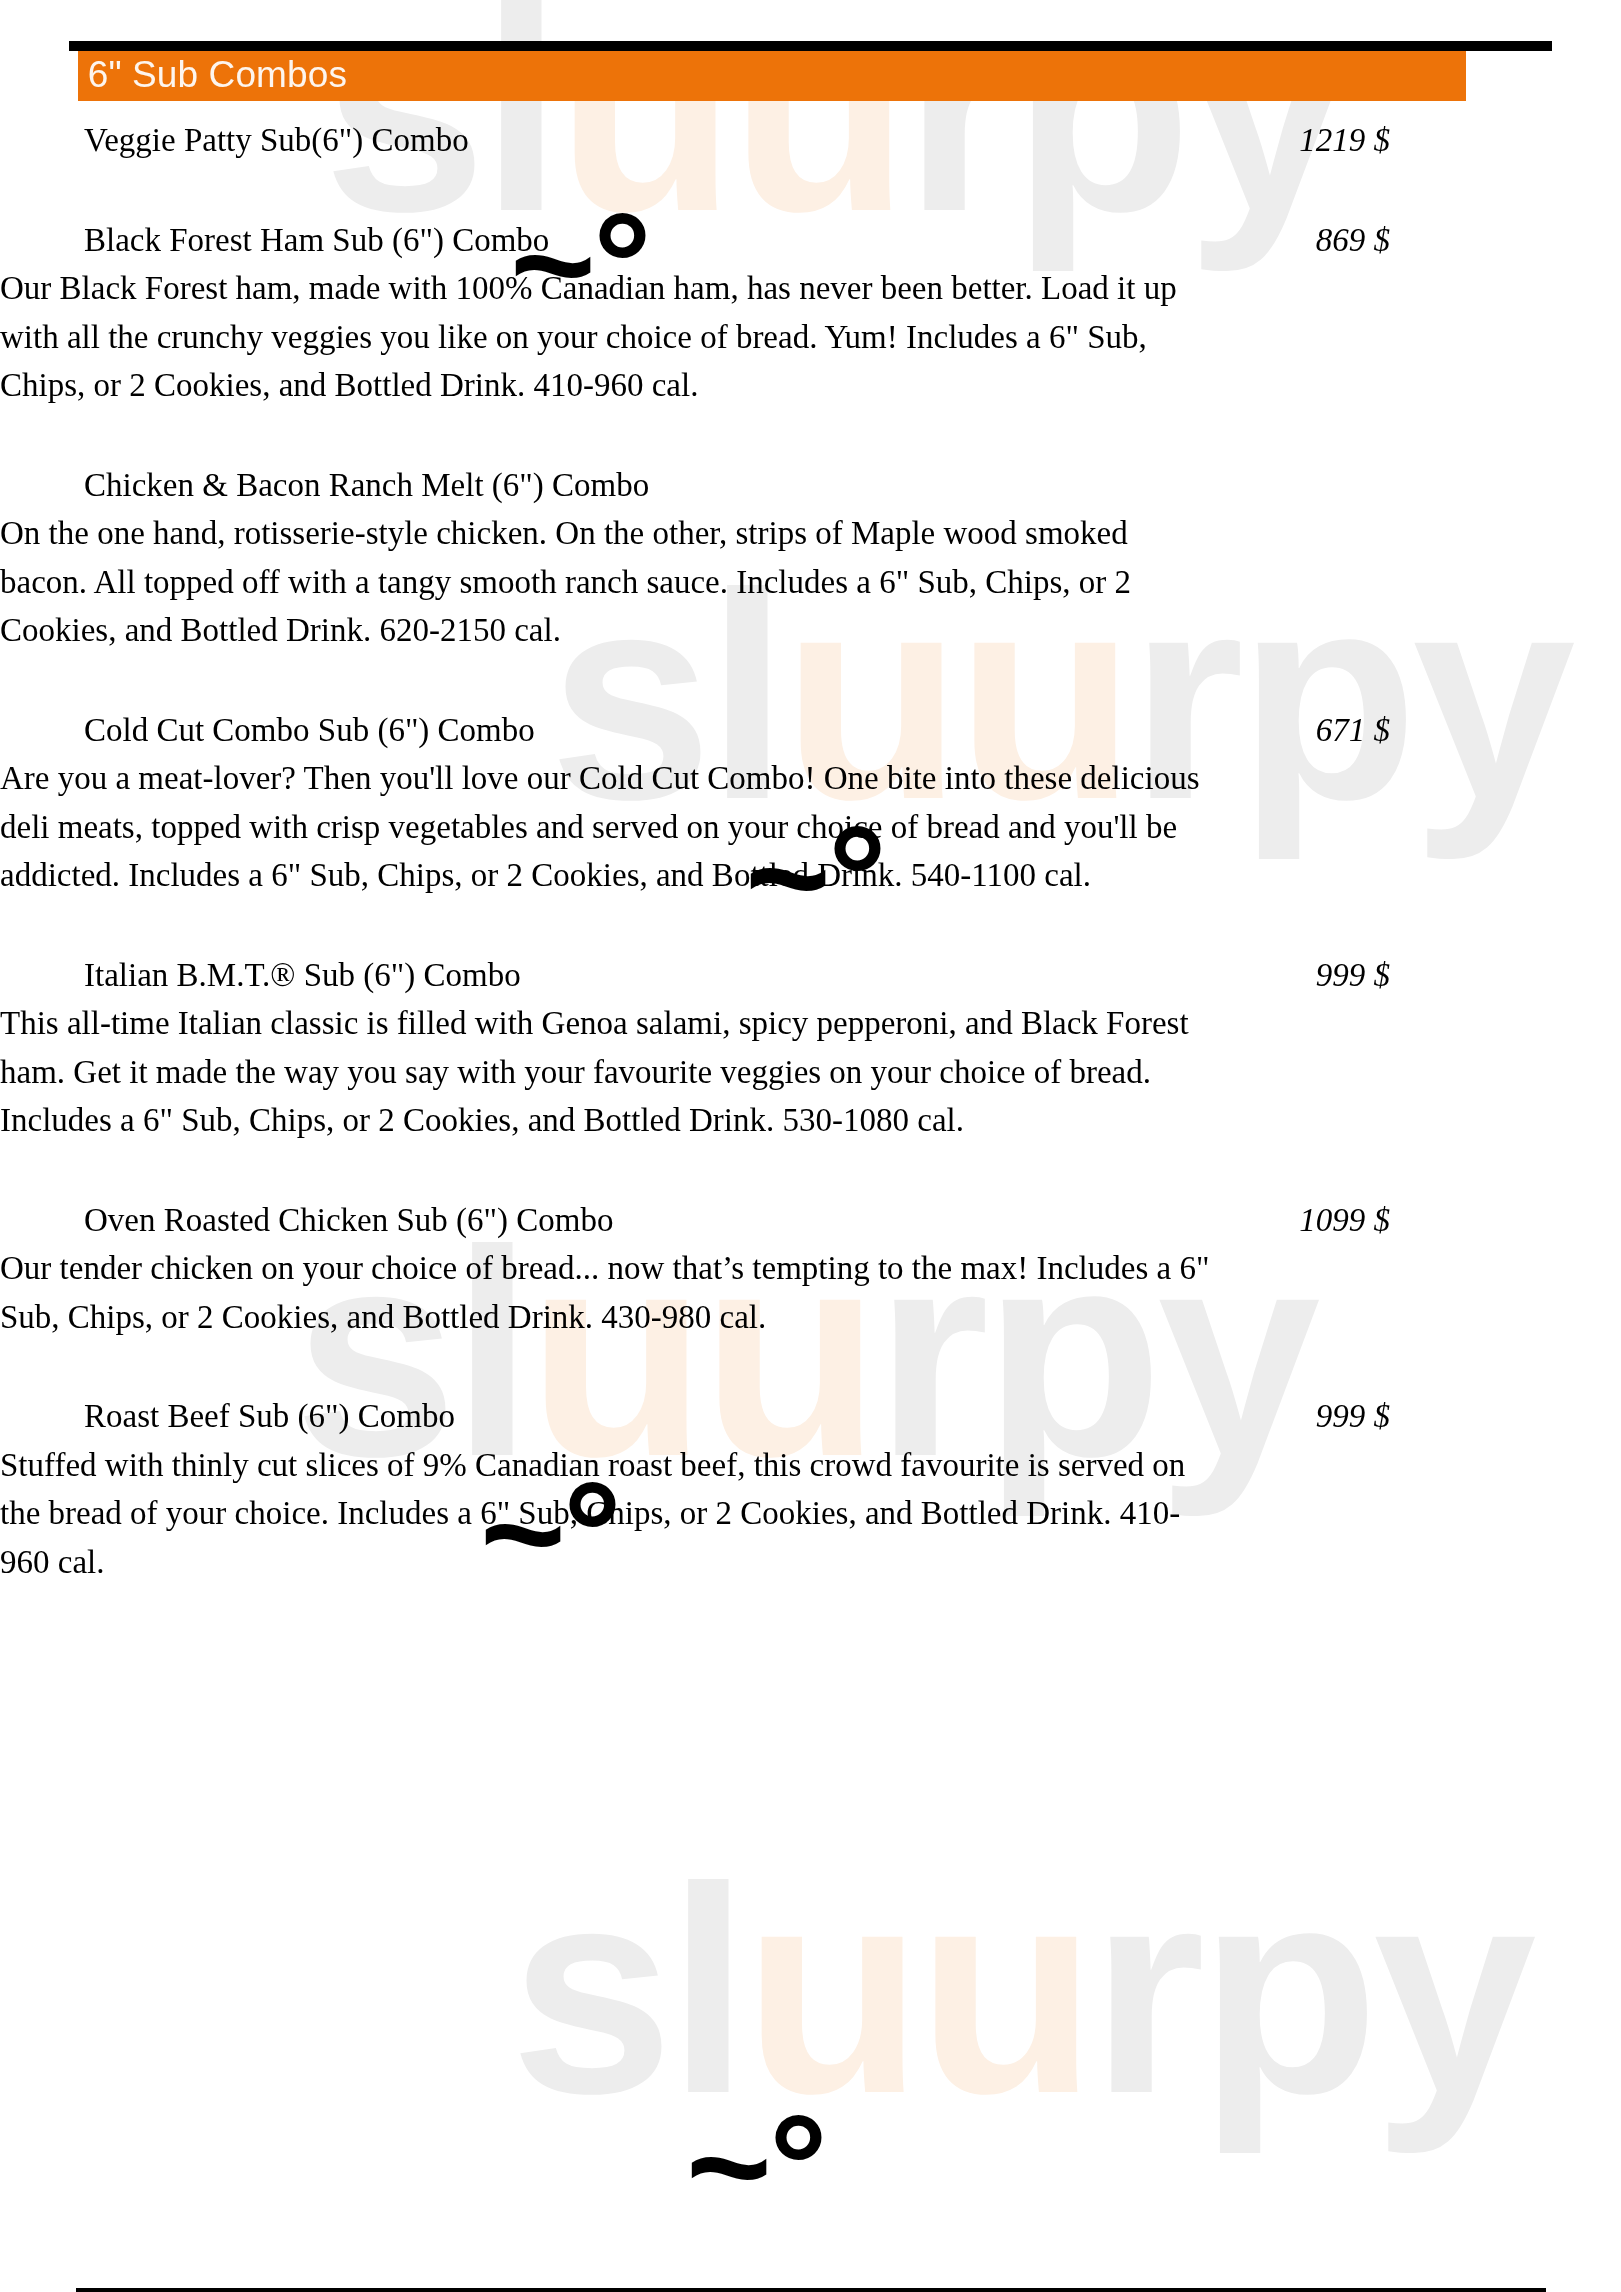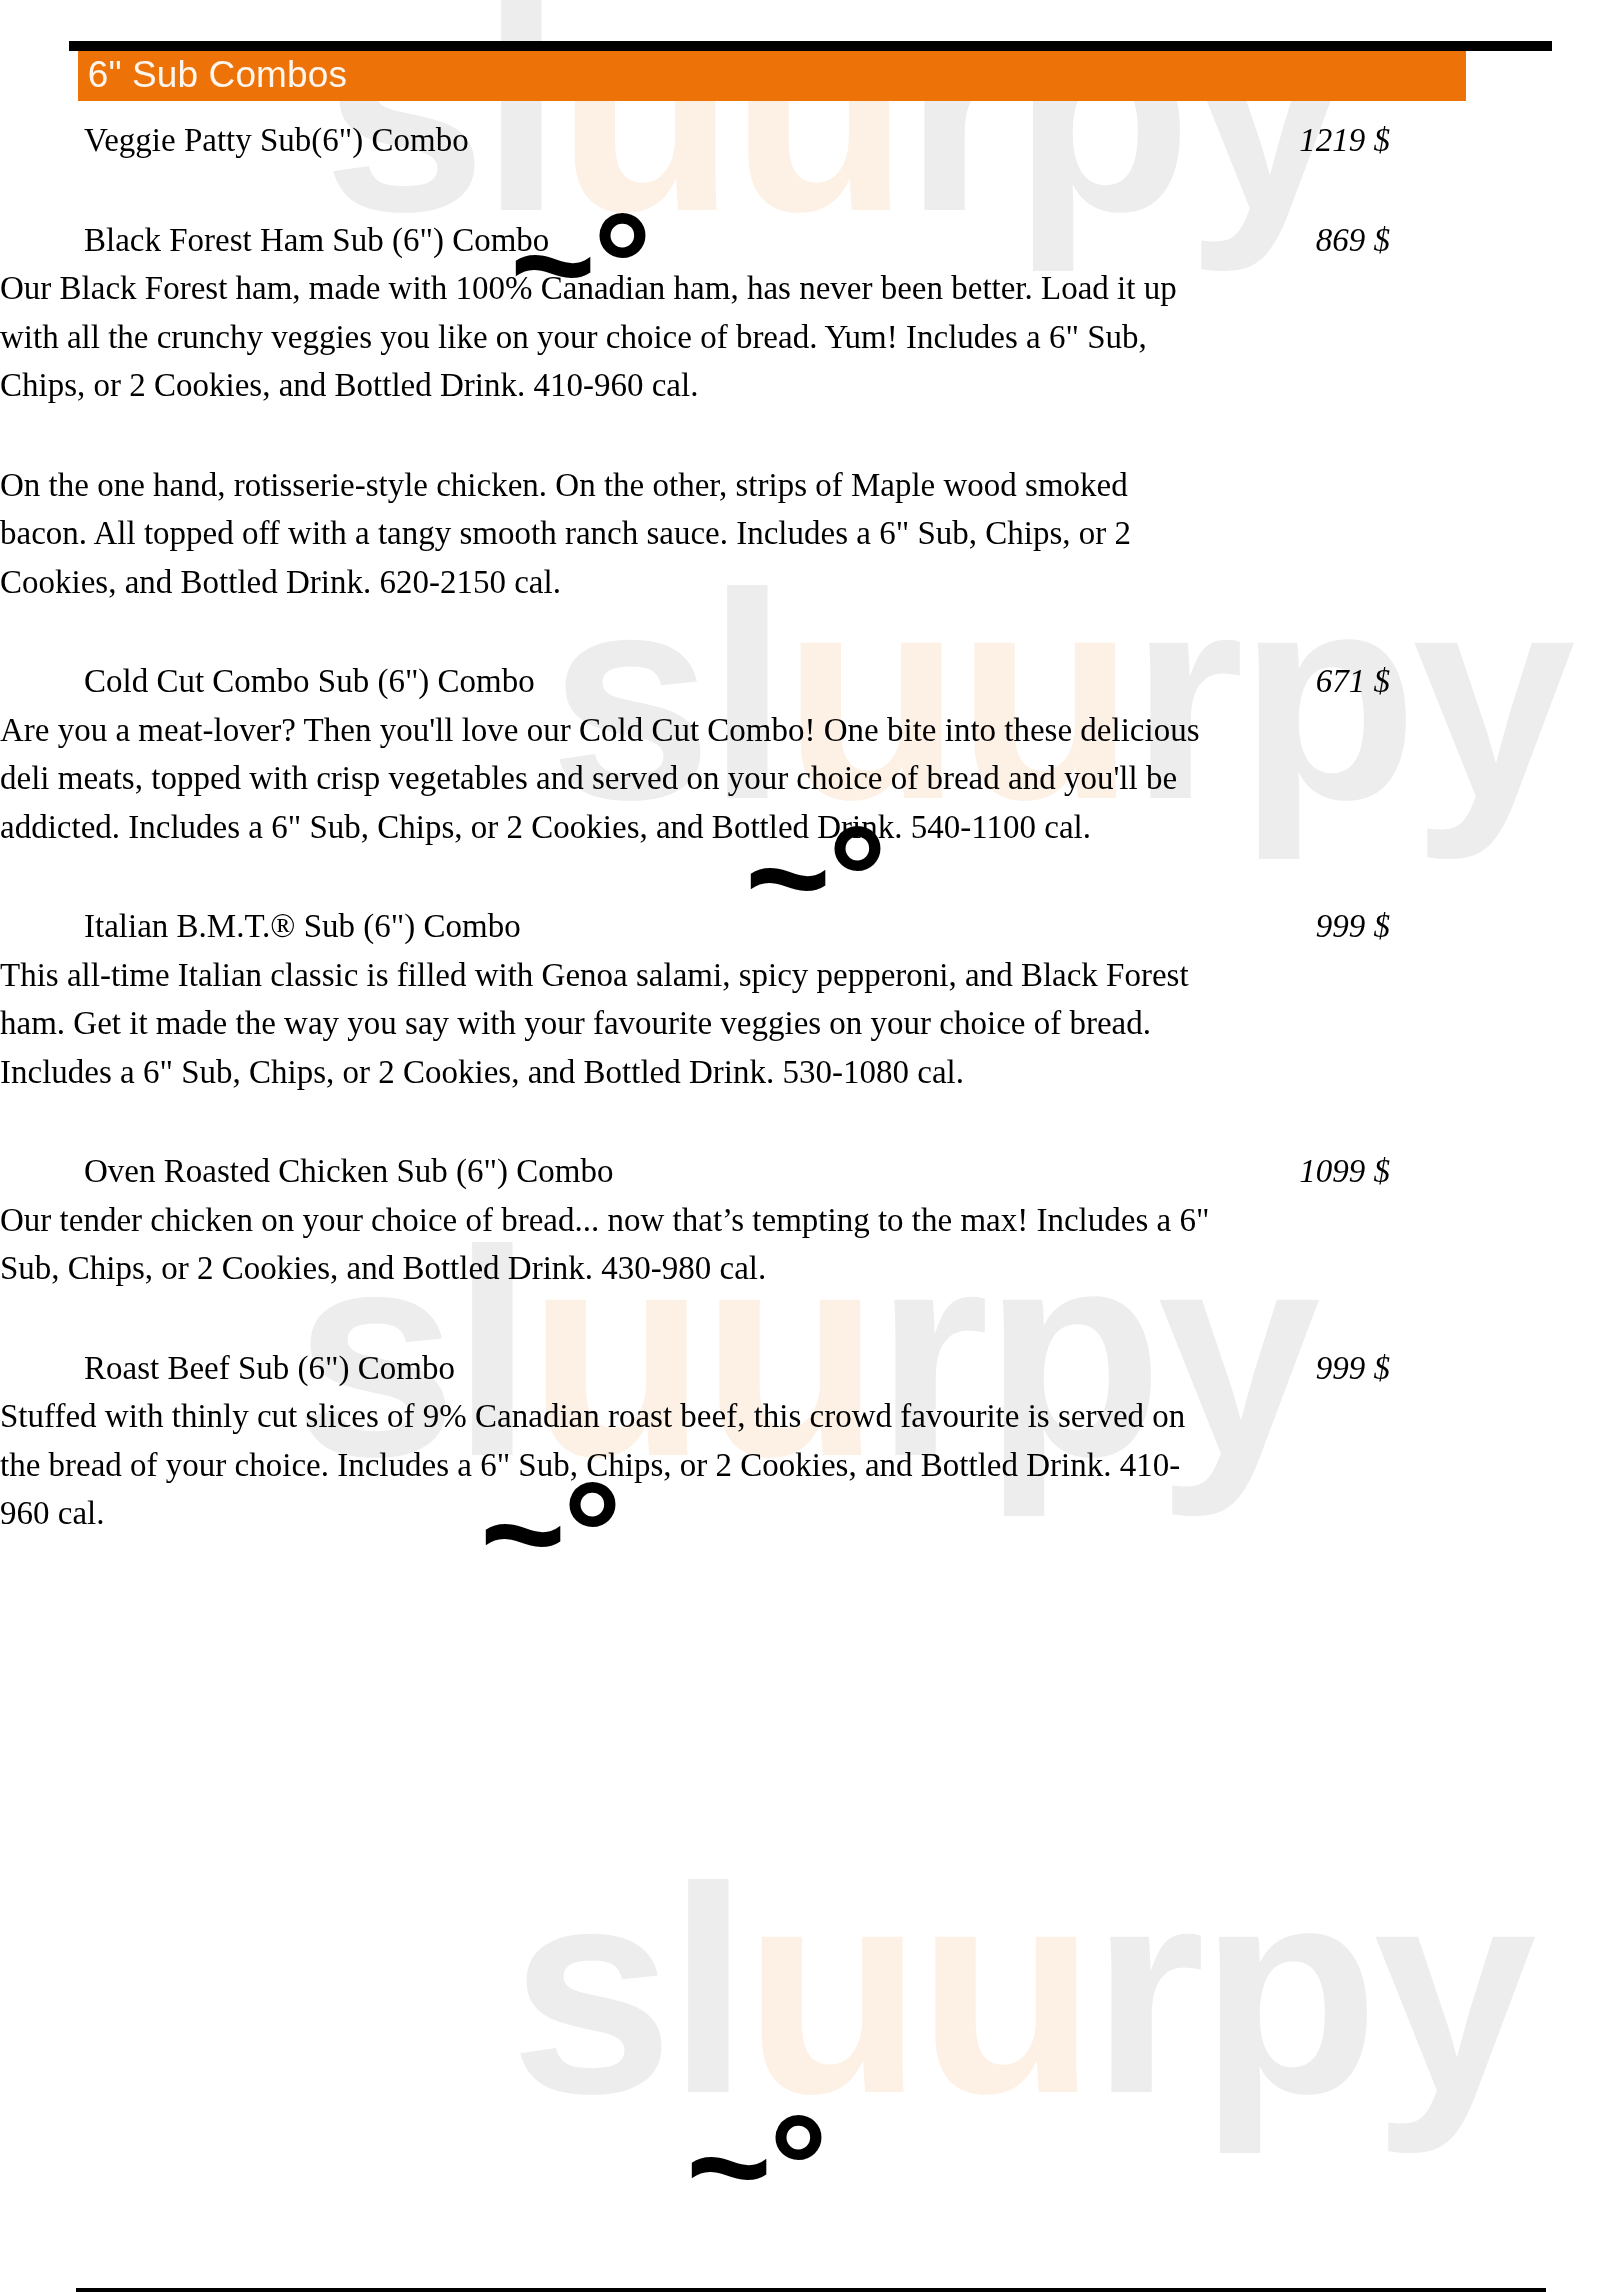--- a/index.html
+++ b/index.html
@@ -165,20 +165,21 @@
     <div class="menu-item">
       <div class="row">
         <div class="item-name">Black Forest Ham Sub (6") Combo</div>
         <div class="item-price">869 $</div>
       </div>
       <div class="item-desc">Our Black Forest ham, made with 100% Canadian ham, has never been better. Load it up with all the crunchy veggies you like on your choice of bread. Yum! Includes a 6" Sub, Chips, or 2 Cookies, and Bottled Drink. 410-960 cal.</div>
     </div>
 
     <div class="menu-item">
       <div class="row">
+        <div class="item-name">Chicken &amp; Bacon Ranch Melt (6") Combo</div>
       </div>
       <div class="item-desc">On the one hand, rotisserie-style chicken. On the other, strips of Maple wood smoked bacon. All topped off with a tangy smooth ranch sauce. Includes a 6" Sub, Chips, or 2 Cookies, and Bottled Drink. 620-2150 cal.</div>
     </div>
 
     <div class="menu-item">
       <div class="row">
         <div class="item-name">Cold Cut Combo Sub (6") Combo</div>
         <div class="item-price">671 $</div>
       </div>
       <div class="item-desc">Are you a meat-lover? Then you'll love our Cold Cut Combo! One bite into these delicious deli meats, topped with crisp vegetables and served on your choice of bread and you'll be addicted. Includes a 6" Sub, Chips, or 2 Cookies, and Bottled Drink. 540-1100 cal.</div>

